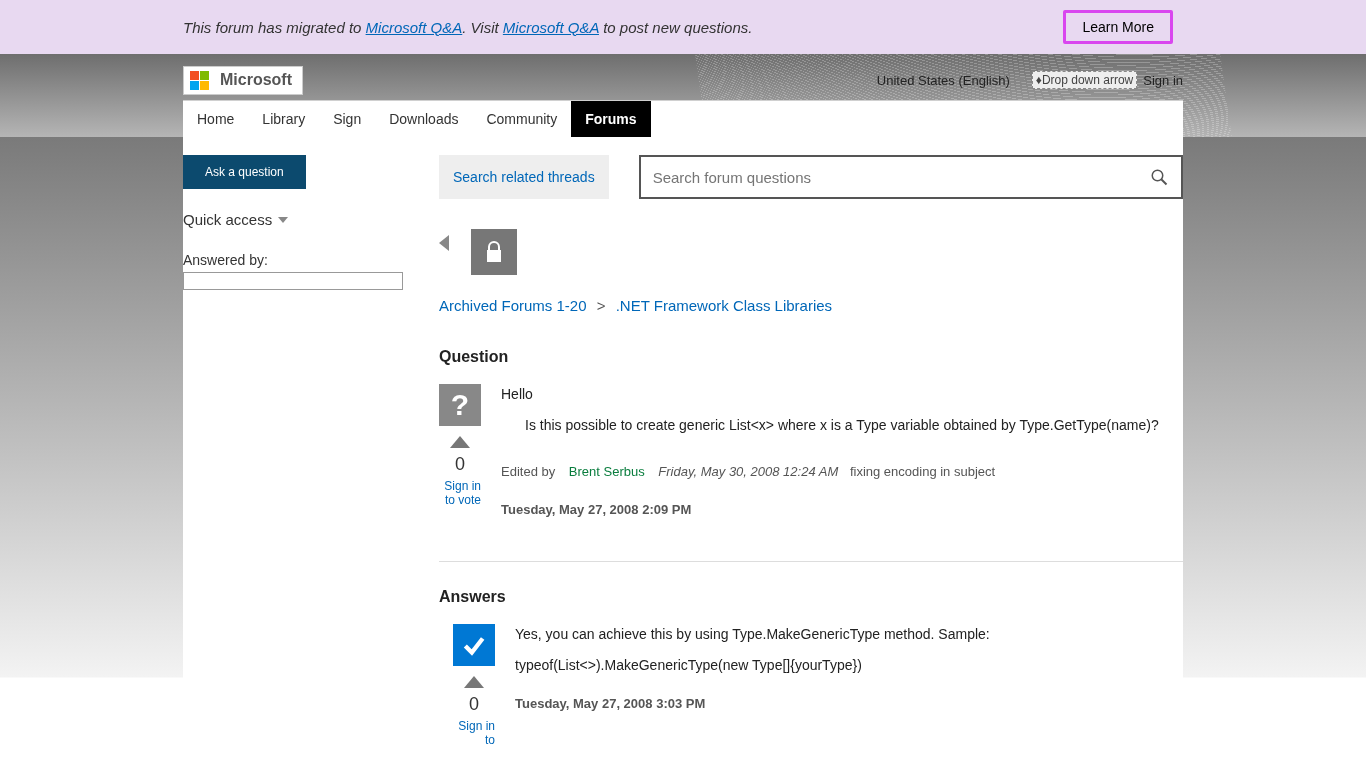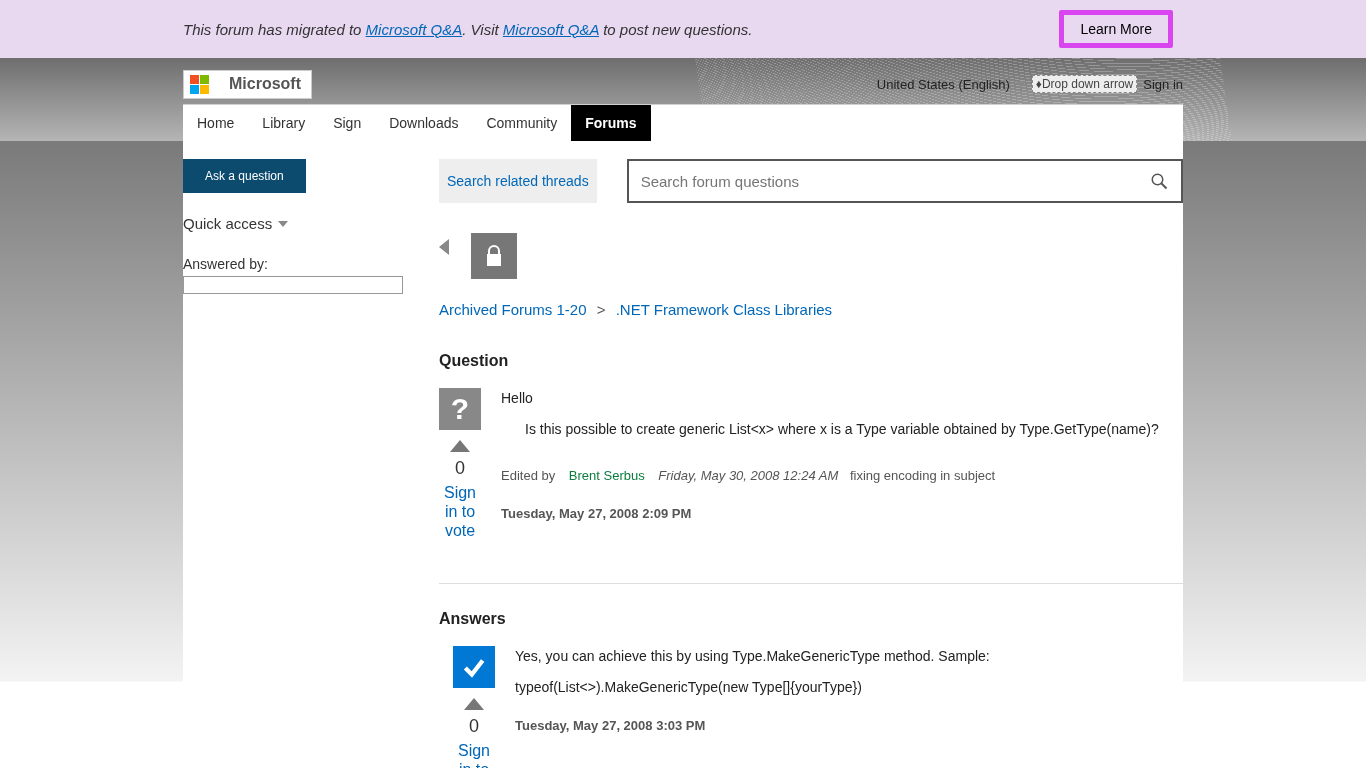--- a/index.html
+++ b/index.html
@@ -3,21 +3,21 @@
 <meta charset="utf-8">
 <style>
   * { box-sizing: border-box; margin: 0; padding: 0; }
   body { font-family: "Segoe UI", Arial, sans-serif; font-size: 14px; color: #333; background: #fff; }
 
   
   .migration-banner { background: #e8d9f1; padding: 10px 0; display: flex; justify-content: center; align-items: center; }
   .migration-inner { width: 1000px; display: flex; justify-content: space-between; align-items: center; }
   .migration-text { font-style: italic; color: #333; font-size: 15px; }
   .migration-text a { color: #0067b8; text-decoration: underline; }
-  .learn-more-btn { border: 5px solid #d946ef; background: transparent; padding: 6px 16px; font-size: 14px; cursor: pointer; border-radius: 2px; margin-right:10px; }
+  .learn-more-btn { border: 3px solid #d946ef; background: transparent; padding: 6px 16px; font-size: 14px; cursor: pointer; border-radius: 2px; margin-right:10px; }
 
   
   .header-band {
     background: linear-gradient(to bottom, #6e6e6e 0%, #b5b5b5 100%);
     padding: 0;
     position: relative;
     overflow: hidden;
   }
   .header-band::after {
     content: "";
@@ -26,21 +26,21 @@
     width: 520px; height: 200px;
     background:
       repeating-radial-gradient(ellipse 480px 180px at 50% 120%, rgba(255,255,255,0.0) 0 3px, rgba(255,255,255,0.35) 3px 4px);
     transform: rotate(-8deg);
     pointer-events: none;
     opacity: .7;
   }
   .header-inner { width: 1000px; margin: 0 auto; position: relative; z-index: 2; }
 
   .ms-logo-bar { display: flex; justify-content: space-between; align-items: center; height: 46px; padding-top: 6px; }
-  .ms-logo { background: #fff; border:1px solid #ccc; padding: 4px 10px 4px 6px; display: inline-flex; align-items: center; gap: 20px; font-weight: 600; color:#555; font-size:16px;}
+  .ms-logo { background: #fff; border:1px solid #ccc; padding: 4px 10px 4px 6px; display: inline-flex; align-items: center; gap: 11px; font-weight: 600; color:#555; font-size:16px;}
   .ms-squares { display: grid; grid-template-columns: 9px 9px; grid-template-rows: 9px 9px; gap: 1px; }
   .sq-r{background:#f25022;} .sq-g{background:#7fba00;} .sq-b{background:#00a4ef;} .sq-y{background:#ffb900;}
   .locale-row { display: flex; align-items: center; gap: 6px; color:#222; font-size:13px; }
   .locale-row .dd-alt { font-size:12px; color:#444; border:1px dashed #888; padding:1px 3px; background:#eee;}
   .nav-bar { background: #fff; border-top:1px solid #d0d0d0; display:flex; align-items:stretch; }
   .nav-item { padding: 10px 14px; color:#333; font-size:14px; cursor:pointer; }
   .nav-item.active { background:#000; color:#fff; font-weight:600; }
 
   
   .main-wrap { width: 1000px; margin: 0 auto; display: flex; background:#fff; padding: 18px 0 40px 0; gap: 0; }
@@ -48,21 +48,21 @@
   .side { width: 250px; padding-right: 10px; }
   .content { flex:1; padding-left: 6px; }
 
   .ask-btn { background:#0c4a6e; color:#fff; border:none; padding:10px 22px; font-size:12px; cursor:pointer; }
   .quick-access { margin-top: 22px; color:#333; font-size:15px; display:flex; align-items:center; gap:6px;}
   .qa-caret { width:0;height:0;border-left:5px solid transparent;border-right:5px solid transparent;border-top:6px solid #888; display:inline-block;}
   .answered-by { margin-top: 24px; font-size:14px; }
   .answered-input { display:block; width: 220px; height:18px; border:1px solid #999; margin-top:4px; background:#fff;}
 
   .top-actions { display:flex; align-items:center; gap:30px; margin-bottom: 30px; }
-  .related-btn { background:#eee; border:none; padding: 14px 8px; color:#0067b8; font-size:14px; cursor:pointer; }
+  .related-btn { background:#eee; border:none; padding: 14px 14px; color:#0067b8; font-size:14px; cursor:pointer; }
   .search-wrap { flex:1; display:flex; border:2px solid #555; height:44px; align-items:center; }
   .search-input { flex:1; border:none; outline:none; padding:0 12px; font-size:15px; color:#666;}
   .search-btn { width:44px; display:flex; align-items:center; justify-content:center; cursor:pointer;}
   .search-icon { width:18px; height:18px; }
 
   .collapse-caret { width:0;height:0;border-top:8px solid transparent;border-bottom:8px solid transparent;border-right:10px solid #888; display:inline-block; margin-right: 8px; vertical-align: top; margin-top:6px; cursor:pointer;}
   .title-row { display:flex; align-items:flex-start; gap:14px; }
   .lock-badge { width:46px; height:46px; background:#777; display:flex; align-items:center; justify-content:center; flex-shrink:0;}
   .lock-badge svg { width:24px; height:24px; fill:#fff; }
   .thread-title { font-size:30px; font-weight:400; color:#333; line-height:1.25; }
@@ -75,21 +75,21 @@
   .bc-sep { color:#555; margin:0 6px; }
 
   .section-h { font-weight:600; font-size:16px; margin-bottom: 18px; color:#222;}
   .post-row { display:flex; gap:20px; }
   .vote-col { width:42px; display:flex; flex-direction:column; align-items:center; flex-shrink:0;}
   .q-badge { width:42px; height:42px; background:#888; color:#fff; font-size:30px; font-weight:700; display:flex; align-items:center; justify-content:center;}
   .a-badge { width:42px; height:42px; background:#0078d4; display:flex; align-items:center; justify-content:center;}
   .a-badge svg { width:26px; height:26px; stroke:#fff; stroke-width:4; fill:none;}
   .vote-up { width:0;height:0;border-left:10px solid transparent;border-right:10px solid transparent;border-bottom:12px solid #777; margin-top:10px; cursor:pointer;}
   .vote-count { font-size:18px; color:#333; margin-top:6px;}
-  .vote-link { color:#0067b8; font-size:16px; text-align:center; margin-top:4px; line-height:1.2; cursor:pointer;}
+  .vote-link { color:#0067b8; font-size:12px; text-align:right; margin-top:4px; line-height:1.2; cursor:pointer;}
   .post-body { flex:1; font-size:14px; color:#222; line-height:1.5;}
   .post-body p { margin-bottom: 10px; }
   .indent { margin-left: 24px; }
   .edit-row { font-size:13px; color:#555; margin-top: 26px; }
   .edit-row .editor { color:#0a7d3e; margin: 0 10px;}
   .edit-row .edit-date { font-style:italic; margin-right:8px;}
   .post-date { font-size:13px; color:#555; margin-top: 18px; font-weight: bold;}
   .sep { height:0; border-top:1px solid #ddd; margin: 42px 0 26px 0; }
 
   

